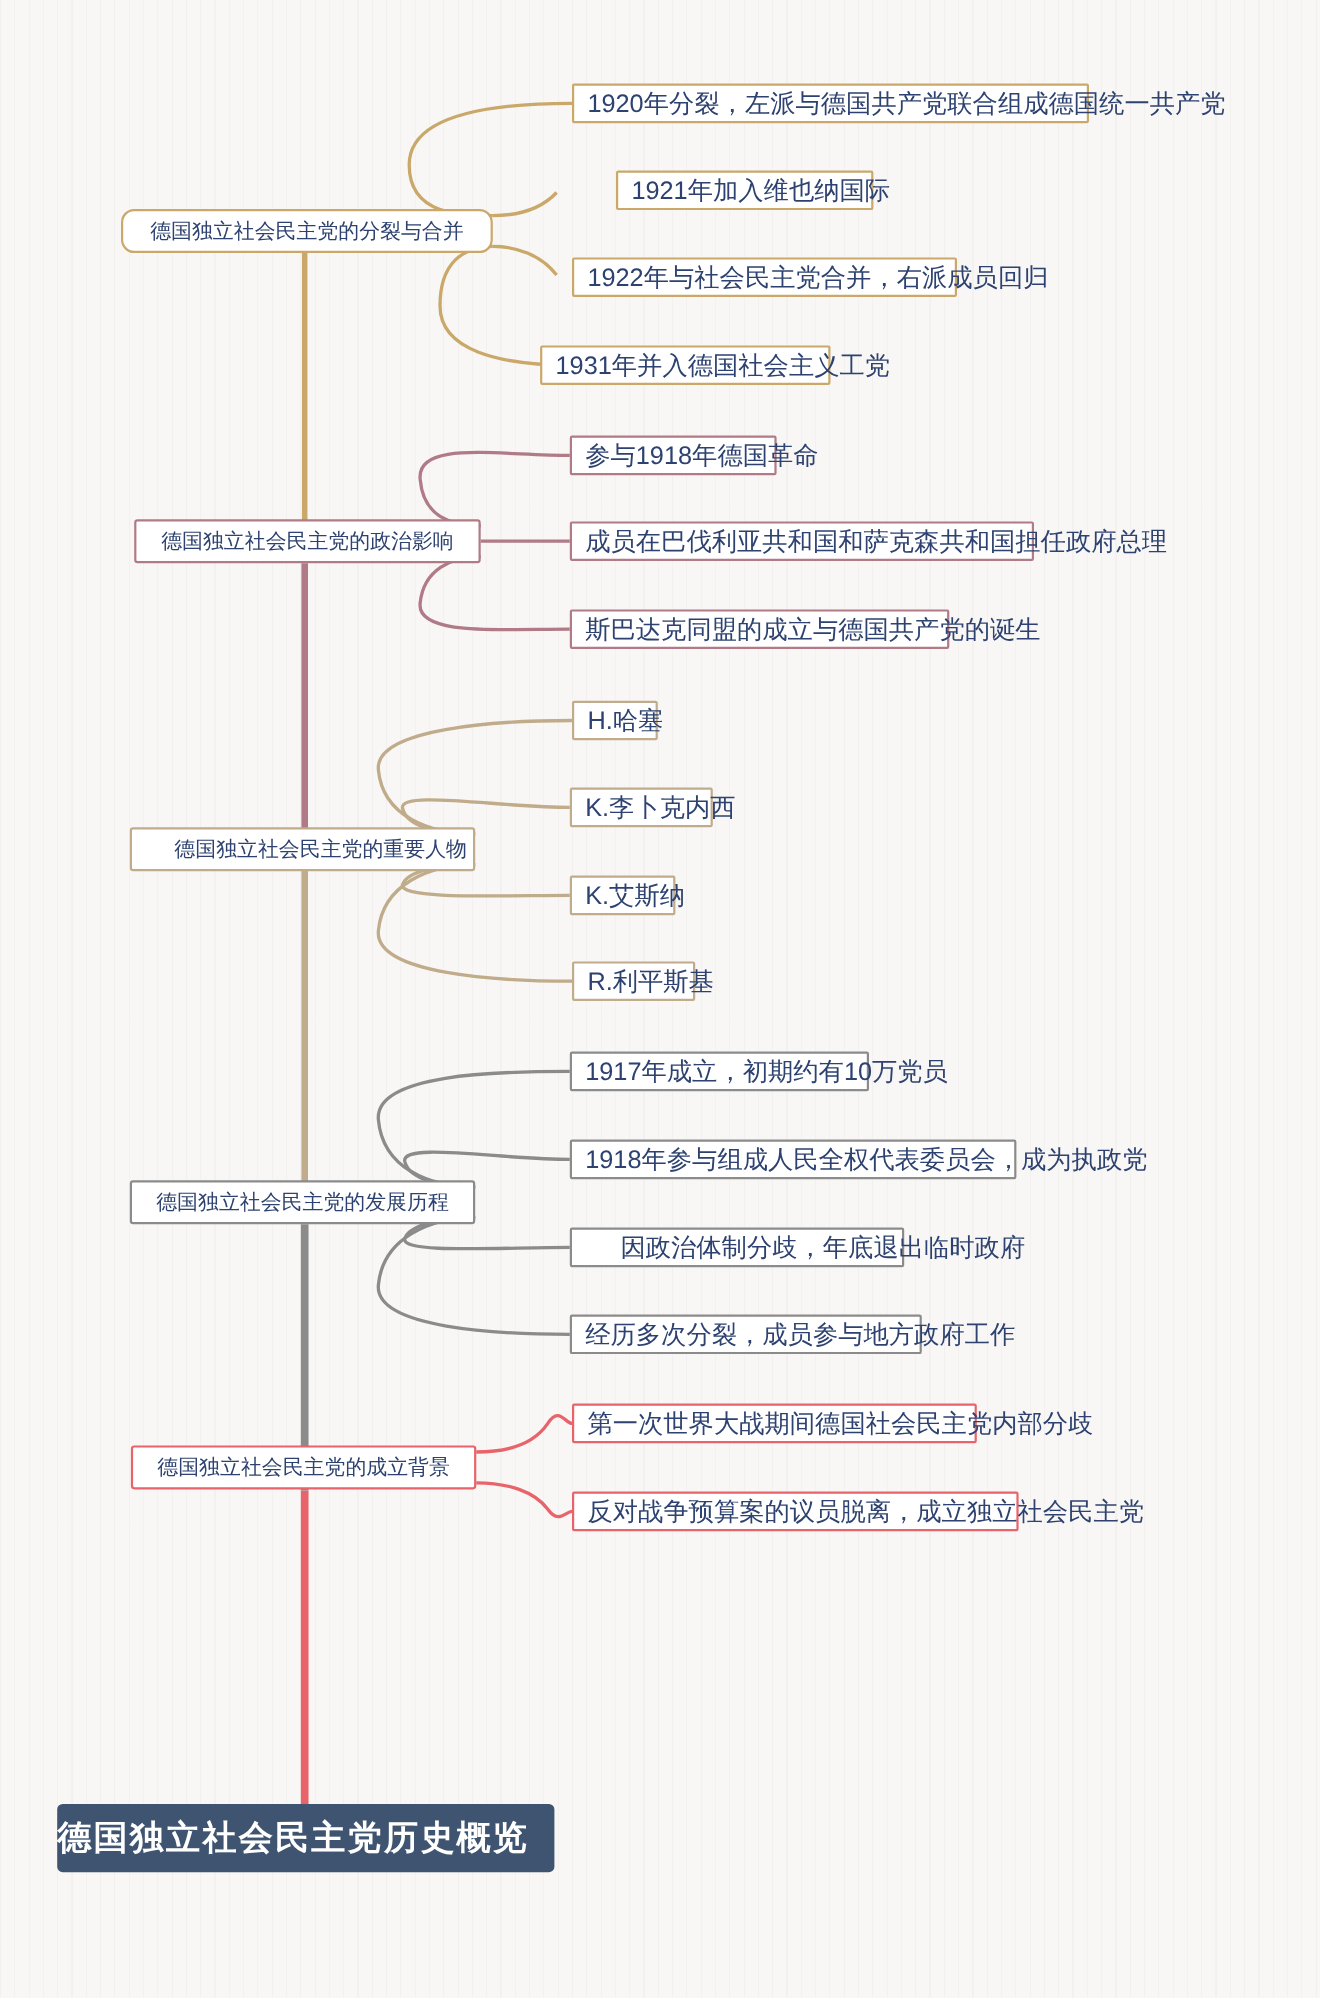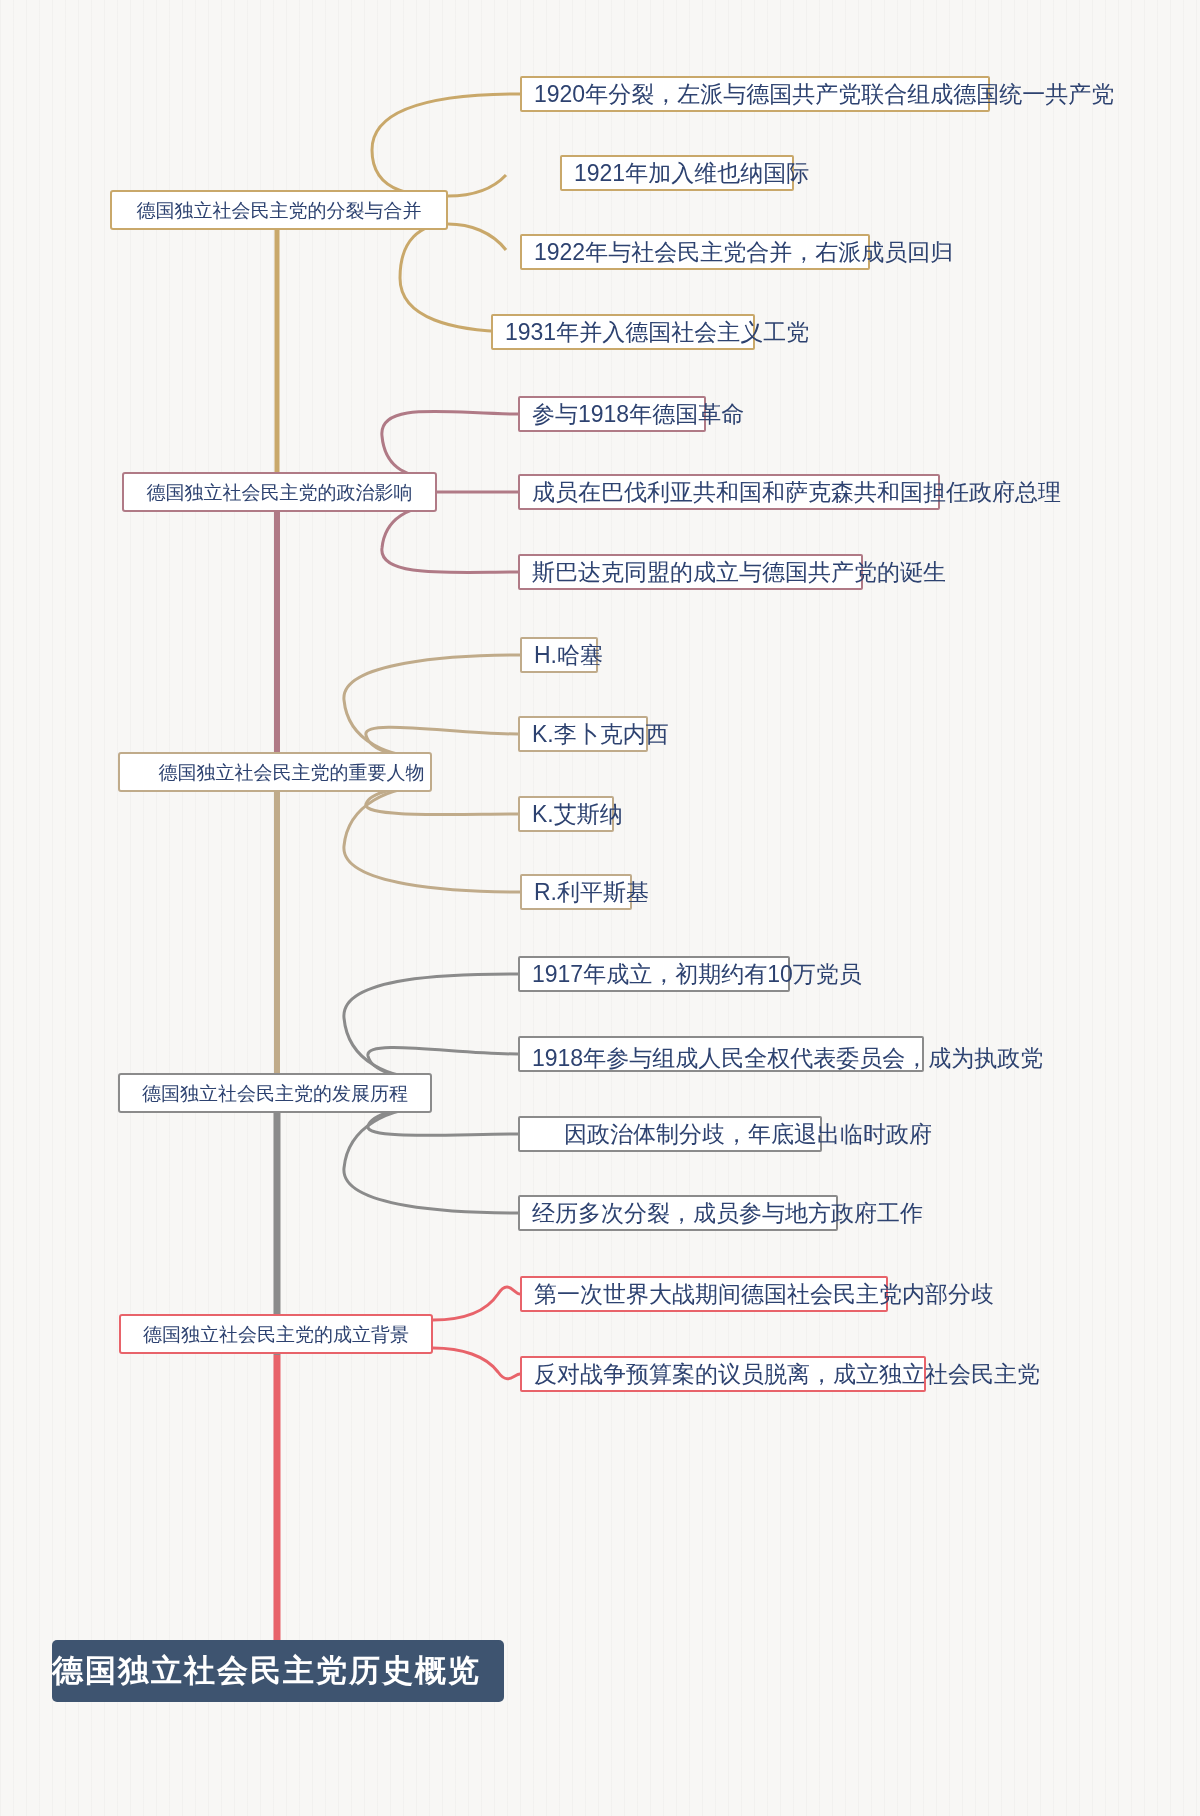--- a/index.html
+++ b/index.html
@@ -85,21 +85,21 @@
 
   <path d="M432,1079 C390,1079 348,1062 344,1018 C340,976 452,974 518,974" fill="none" stroke="#8b8b8b" stroke-width="3"></path>
   <path d="M432,1079 C400,1079 372,1072 368,1056 C364,1038 455,1054 518,1054" fill="none" stroke="#8b8b8b" stroke-width="3"></path>
   <path d="M432,1107 C400,1107 372,1114 368,1126 C364,1140 455,1134 518,1134" fill="none" stroke="#8b8b8b" stroke-width="3"></path>
   <path d="M432,1107 C390,1107 348,1126 344,1168 C340,1208 455,1213 518,1213" fill="none" stroke="#8b8b8b" stroke-width="3"></path>
 
   <path d="M433,1320 C462,1320 486,1312 498,1294 C508,1278 514,1294 520,1294" fill="none" stroke="#e8636a" stroke-width="3"></path>
   <path d="M433,1348 C462,1348 486,1356 498,1372 C508,1386 514,1374 520,1374" fill="none" stroke="#e8636a" stroke-width="3"></path>
 </svg>
 
-<div class="node branch-node" style="left:110px;top:190px;width:338px;border-color:#c9a86a;">
+<div class="node branch-node" style="left:110px;top:190px;width:338px;border-color:#c9a86a;border-radius:12px;">
   <span>德国独立社会民主党的分裂与合并</span>
 </div>
 <div class="node leaf-node" style="left:520px;top:76px;width:470px;border-color:#c9a86a;">
   <span>1920年分裂，左派与德国共产党联合组成德国统一共产党</span>
 </div>
 <div class="node leaf-node" style="left:520px;top:155px;width:234px;border-color:#c9a86a;margin-left:40px;">
   <span>1921年加入维也纳国际</span>
 </div>
 <div class="node leaf-node" style="left:520px;top:234px;width:350px;border-color:#c9a86a;">
   <span>1922年与社会民主党合并，右派成员回归</span>
@@ -136,21 +136,21 @@
 <div class="node leaf-node" style="left:520px;top:874px;width:112px;border-color:#c0ab8a;">
   <span>R.利平斯基</span>
 </div>
 
 <div class="node branch-node" style="left:118px;top:1073px;width:314px;border-color:#8b8b8b;">
   <span>德国独立社会民主党的发展历程</span>
 </div>
 <div class="node leaf-node" style="left:518px;top:956px;width:272px;border-color:#8b8b8b;">
   <span>1917年成立，初期约有10万党员</span>
 </div>
-<div class="node leaf-node" style="left:518px;top:1036px;width:406px;border-color:#8b8b8b;align-items:flex-end;">
+<div class="node leaf-node" style="left:518px;top:1036px;width:406px;border-color:#8b8b8b;">
   <span>1918年参与组成人民全权代表委员会，成为执政党</span>
 </div>
 <div class="node leaf-node" style="left:518px;top:1116px;width:304px;border-color:#8b8b8b;padding-left:44px;">
   <span>因政治体制分歧，年底退出临时政府</span>
 </div>
 <div class="node leaf-node" style="left:518px;top:1195px;width:320px;border-color:#8b8b8b;">
   <span>经历多次分裂，成员参与地方政府工作</span>
 </div>
 
 <div class="node branch-node" style="left:119px;top:1314px;width:314px;border-color:#e8636a;">

